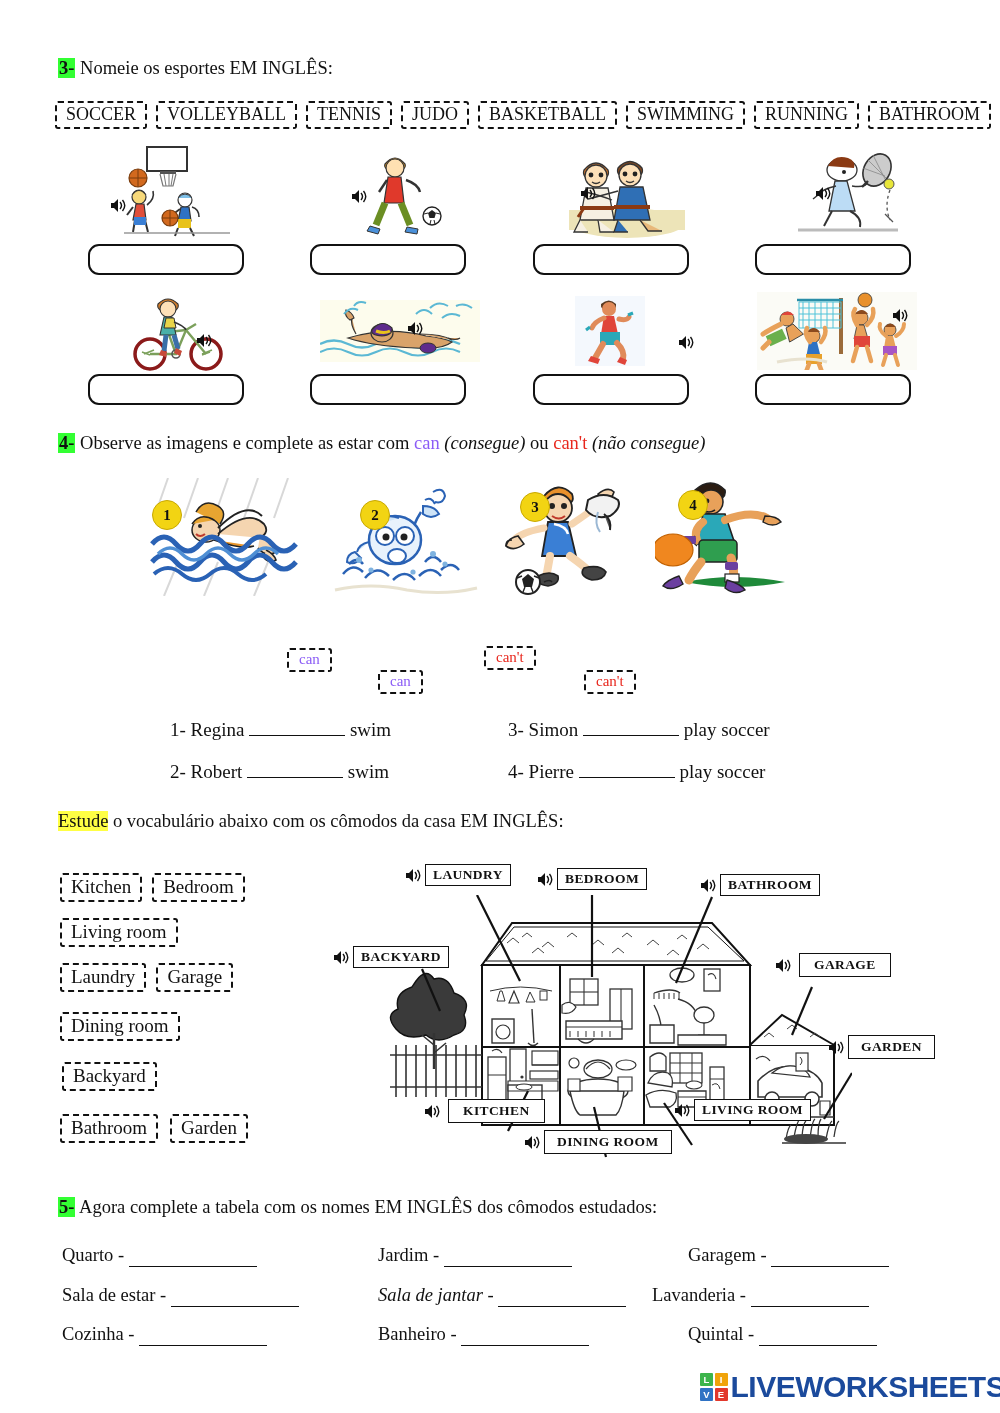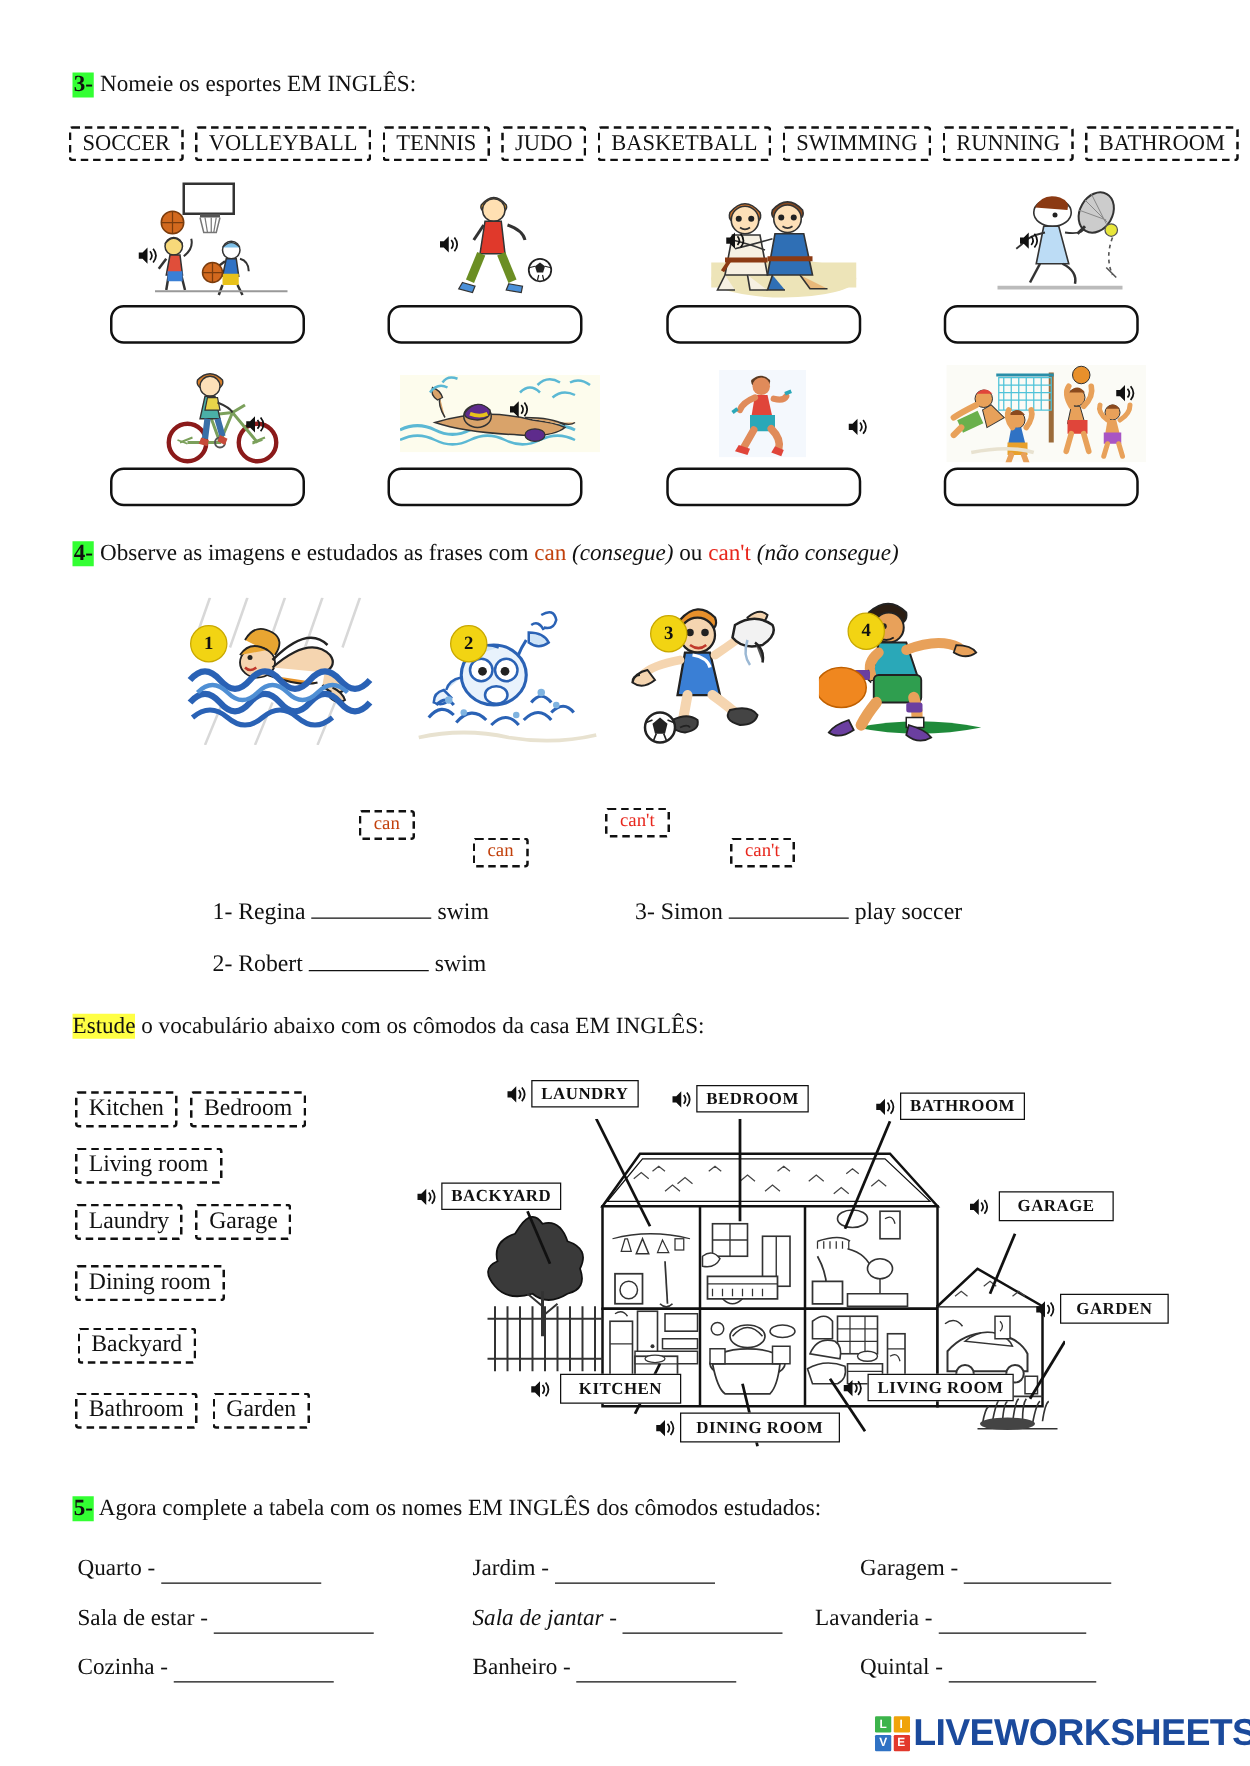--- a/index.html
+++ b/index.html
@@ -7,21 +7,21 @@
     width:1000px;height:1413px;background:#ffffff;
     font-family:"Liberation Serif", serif;
     color:#111;position:relative;overflow:hidden;
   }
   .page{position:relative;width:1000px;height:1413px;}
 
   
   .abs{position:absolute;}
   .num-badge{background:#33ff33;font-weight:bold;padding:0 1px;}
   .hl-yellow{background:#ffff44;}
-  .green-tx{color:#c2410c;}
+  .green-tx{color:#8b5cf6;}
   .red-tx{color:#e8261c;}
   .it{font-style:italic;}
 
   .instr{font-size:18.5px;line-height:1.2;white-space:nowrap;}
 
   
   .chip{
     display:inline-block;border:2.2px dashed #111;border-radius:3px;
     padding:1px 9px 2px 9px;font-size:18px;background:#fff;
     line-height:1.15;white-space:nowrap;
@@ -380,21 +380,21 @@
         <path d="M1 5h3L8 1v13L4 10H1z" fill="#111"></path>
         <path d="M10 4q3 3.5 0 7" stroke="#111" stroke-width="1.4" fill="none"></path>
         <path d="M12.5 2q4.5 5.5 0 11" stroke="#111" stroke-width="1.4" fill="none"></path>
       </svg>
   </span>
   <div class="ansbox" style="left:755px;top:374px;width:156px;height:31px;"></div>
 
   
   <div class="instr abs" style="left:58px;top:432px;">
     <span class="num-badge">4-</span>
-    <span>Observe as imagens e estudados as frases com </span><span class="green-tx">can</span>
+    <span>Observe as imagens e complete as estar com </span><span class="green-tx">can</span>
     <span class="it">(consegue)</span><span> ou </span><span class="red-tx">can't</span>
     <span class="it">(não consegue)</span>
   </div>
 
   
   <div class="pic" style="left:148px;top:478px;width:160px;height:118px;">
     <svg width="160" height="118" viewBox="0 0 160 118">
       <g stroke="#d8d8d8" stroke-width="2">
         <line x1="20" y1="0" x2="6" y2="40"></line>
           <line x1="50" y1="0" x2="36" y2="40"></line>
@@ -535,20 +535,26 @@
     <span>Robert</span>
     <span class="blank"></span>
     <span>swim</span>
   </div>
   <div class="sent" style="left:508px;top:719px;">
     <span>3-</span>
     <span>Simon</span>
     <span class="blank"></span>
     <span>play soccer</span>
   </div>
+  <div class="sent" style="left:508px;top:761px;">
+    <span>4-</span>
+    <span>Pierre</span>
+    <span class="blank"></span>
+    <span>play soccer</span>
+  </div>
 
   
   <div class="instr abs" style="left:58px;top:810px;">
     <span class="hl-yellow">Estude</span><span> o vocabulário abaixo com os cômodos da casa EM INGLÊS:</span>
   </div>
 
   
   <div class="chip-row" style="left:60px;top:873px;gap:10px;">
     <span class="chip" style="font-size:19px;">Kitchen</span>
     <span class="chip" style="font-size:19px;">Bedroom</span>

